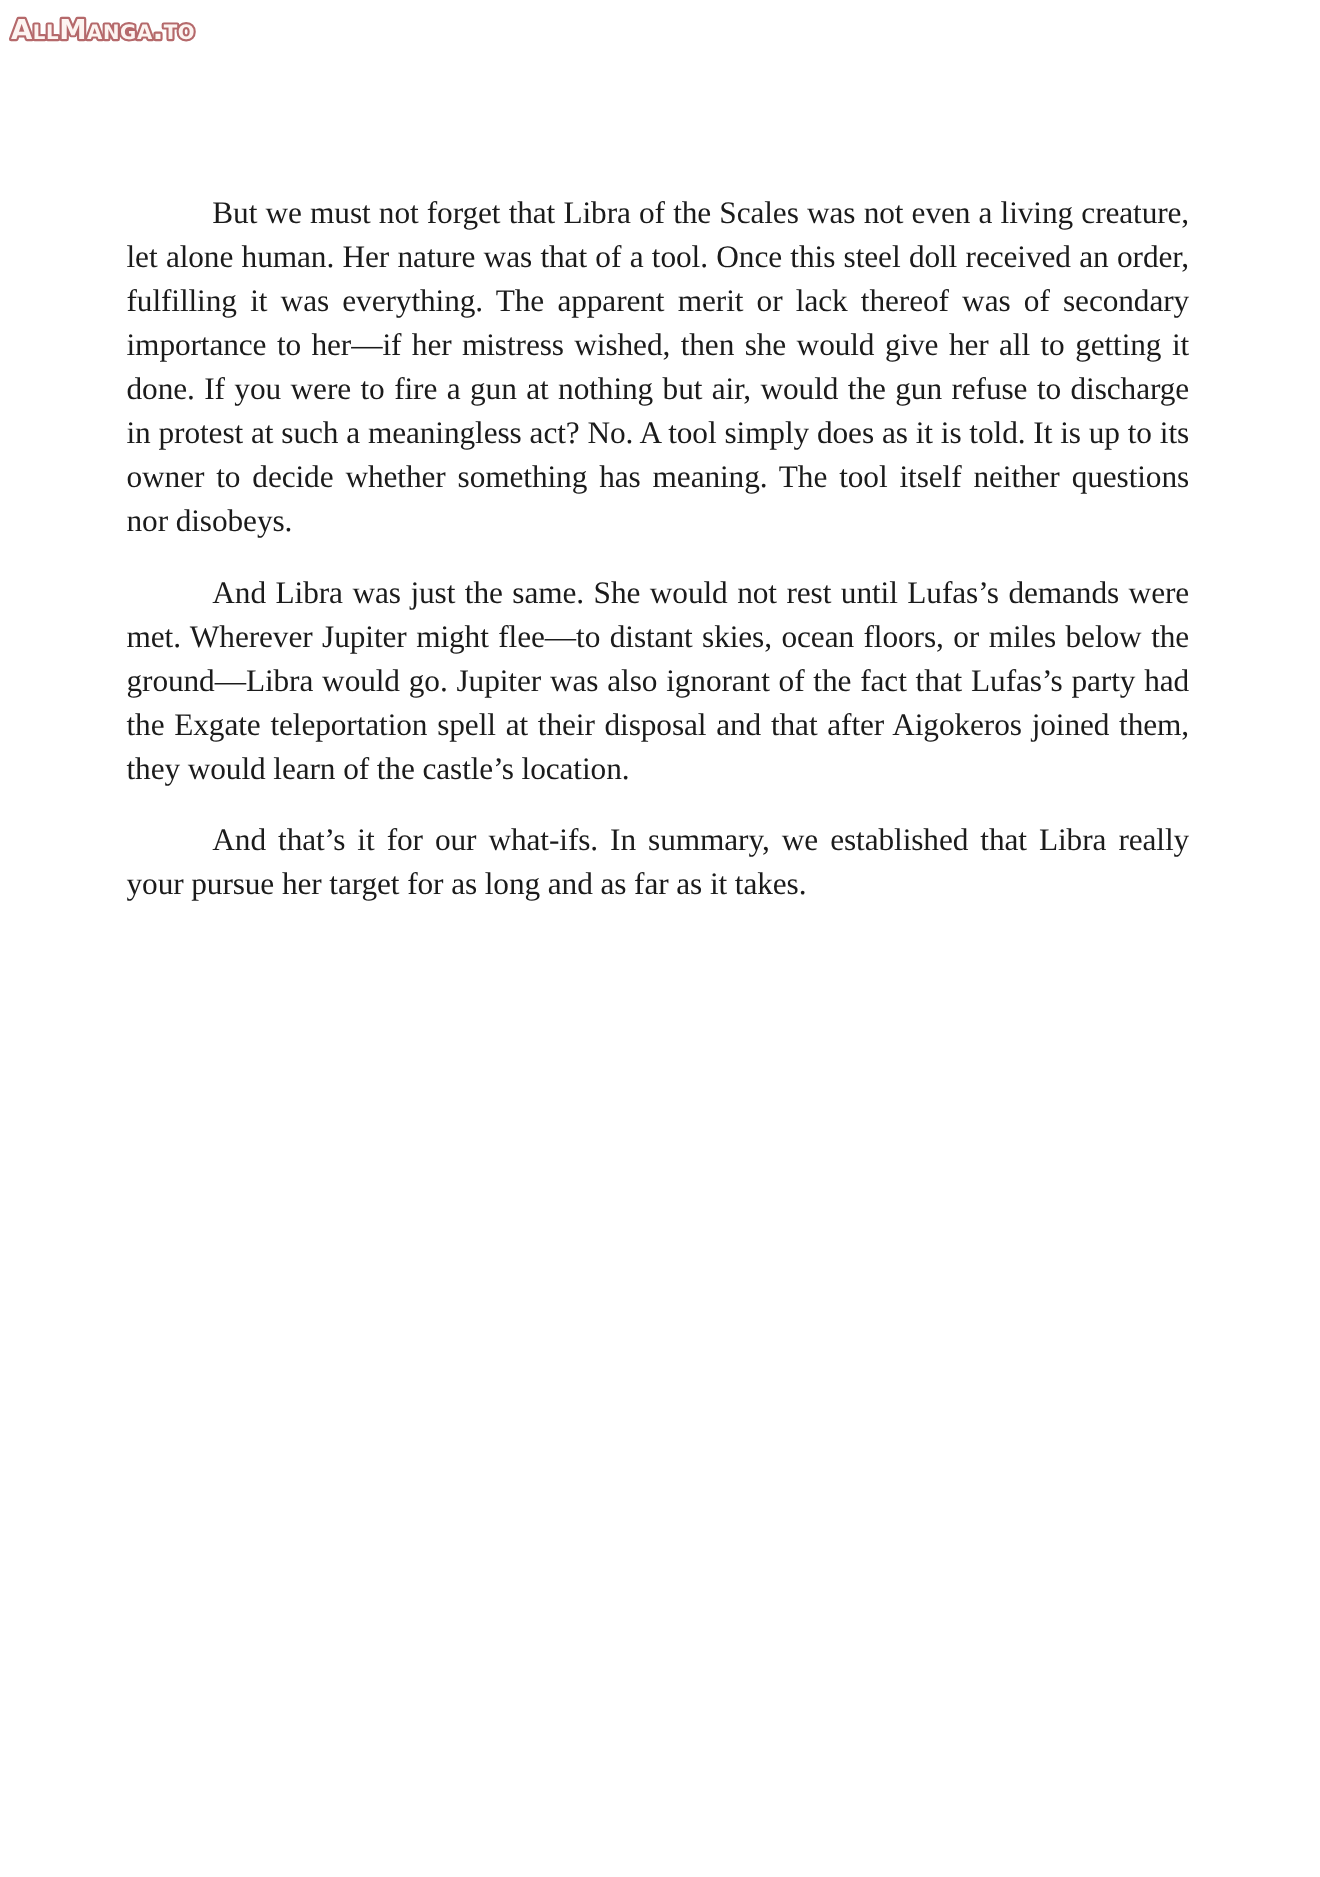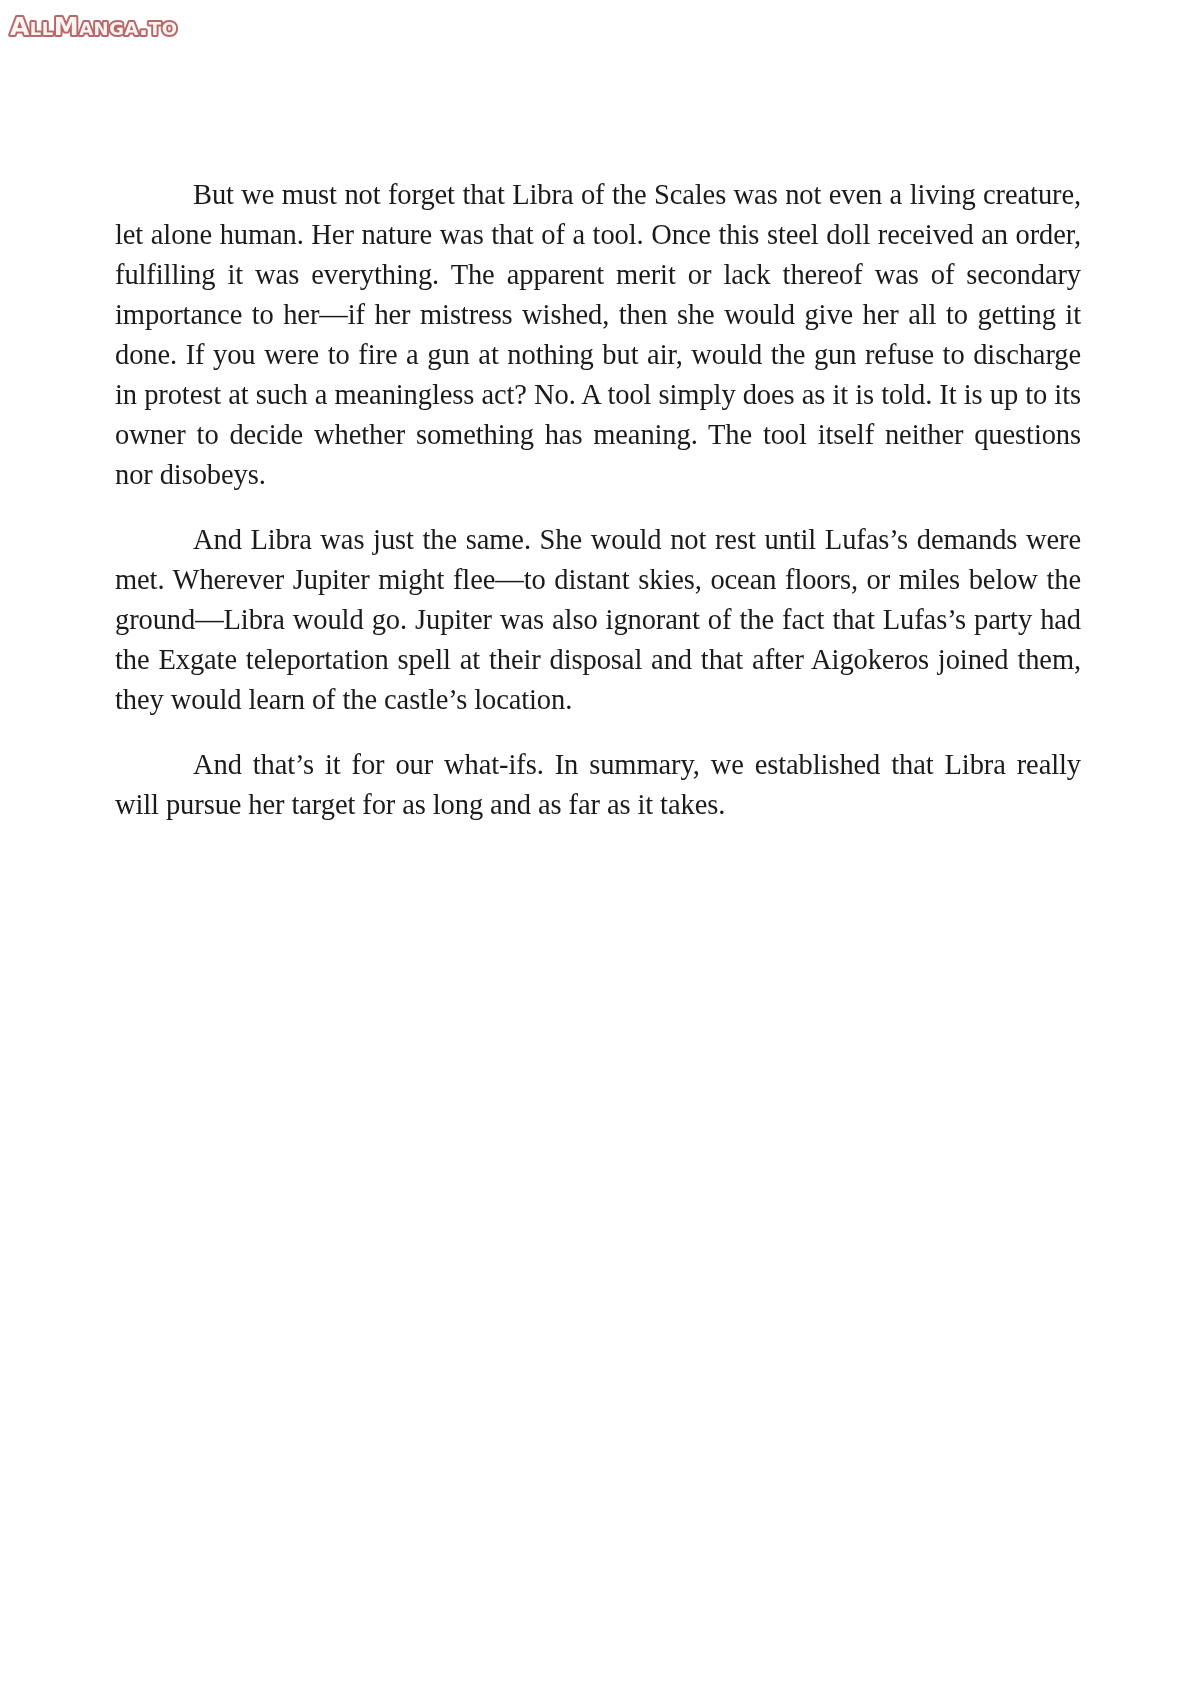--- a/index.html
+++ b/index.html
@@ -49,14 +49,14 @@
 
 <div class="logo-wrap">
   <svg width="220" height="44" viewBox="0 0 220 44">
     <text x="4" y="31" font-family="DejaVu Sans, sans-serif" font-weight="bold" font-size="25" letter-spacing="0.5" style="font-variant: small-caps;" fill="#fdf4f1" stroke="#b5696b" stroke-width="4" stroke-linejoin="round" paint-order="stroke fill">AllManga.to</text>
   </svg>
 </div>
 
 <main class="text-column">
     <p>But we must not forget that Libra of the Scales was not even a living creature, let alone human. Her nature was that of a tool. Once this steel doll received an order, fulfilling it was everything. The apparent merit or lack thereof was of secondary importance to her—if her mistress wished, then she would give her all to getting it done. If you were to fire a gun at nothing but air, would the gun refuse to discharge in protest at such a meaningless act? No. A tool simply does as it is told. It is up to its owner to decide whether something has meaning. The tool itself neither questions nor disobeys.</p>
     <p>And Libra was just the same. She would not rest until Lufas’s demands were met. Wherever Jupiter might flee—to distant skies, ocean floors, or miles below the ground—Libra would go. Jupiter was also ignorant of the fact that Lufas’s party had the Exgate teleportation spell at their disposal and that after Aigokeros joined them, they would learn of the castle’s location.</p>
-    <p>And that’s it for our what-ifs. In summary, we established that Libra really will pursue her target for as long and as far as it takes.</p>
+    <p>And that’s it for our what-ifs. In summary, we established that Libra really your pursue her target for as long and as far as it takes.</p>
   </main>
 
 </body></html>

